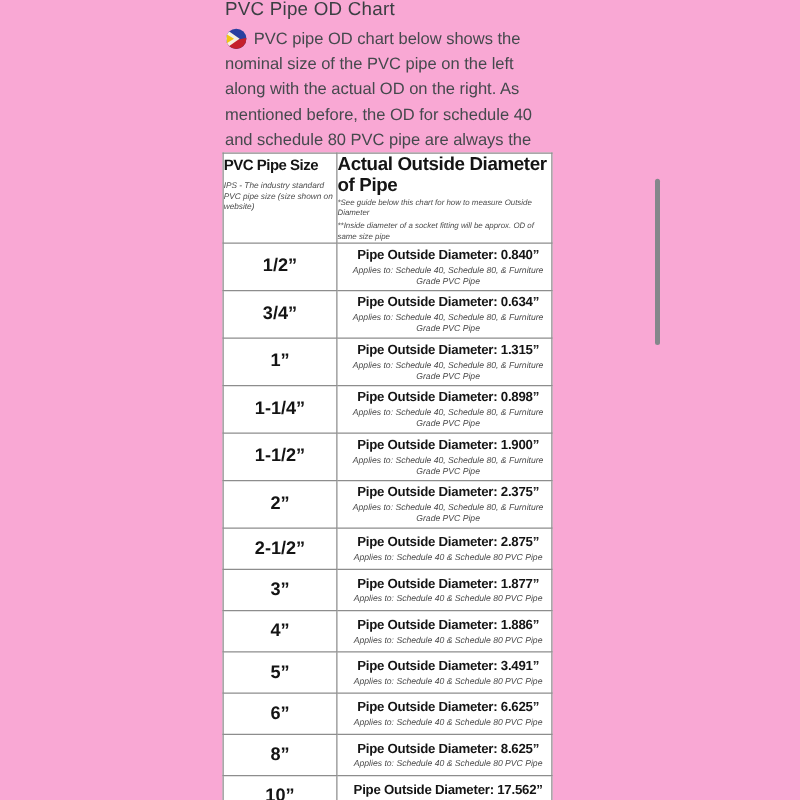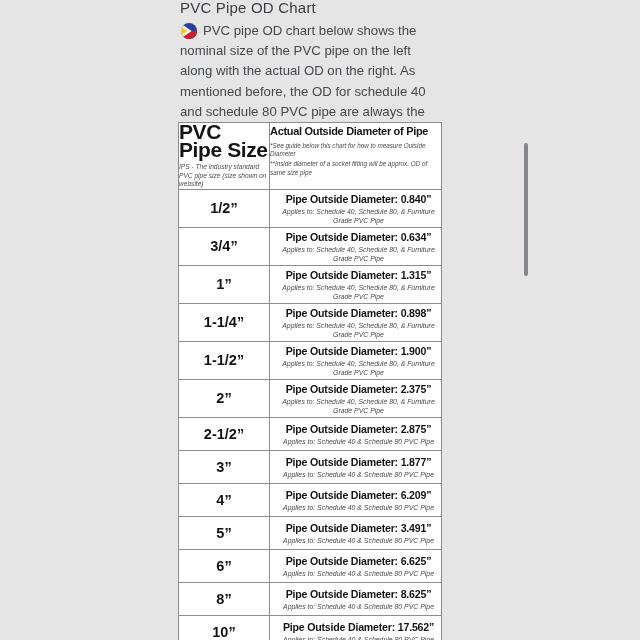--- a/index.html
+++ b/index.html
@@ -3,21 +3,21 @@
 <meta charset="utf-8">
 <style>
   * { box-sizing: border-box; }
   html, body { margin: 0; padding: 0; background: #ffffff; }
   body { font-family: "Liberation Sans", sans-serif; }
 
   .canvas {
     position: relative;
     width: 640px;
     height: 640px;
-    background: #e5e5e5;
+    background: #f9a8d4;
     overflow: hidden;
   }
 
   .page-title {
     position: absolute;
     left: 180px;
     top: -3px;
     margin: 0;
     font-size: 15px;
     font-weight: 400;
@@ -58,40 +58,40 @@
   .pipe-table th, .pipe-table td {
     border: 1px solid #8d8d8d;
     padding: 0;
     vertical-align: middle;
     overflow: hidden;
   }
   .pipe-table thead th { height: 52px; vertical-align: top; }
 
   .h-size { padding: 5px 2px 0 5px; }
   .h-size .h-main {
-    font-size: 21px;
+    font-size: 12px;
     font-weight: 700;
     color: #141414;
     letter-spacing: -0.4px;
     line-height: 18px;
     text-align: left;
   }
   .h-size .h-sub {
     margin-top: 4px;
     font-size: 6.6px;
     font-style: italic;
     font-weight: 400;
     color: #4c4c4c;
     line-height: 8.5px;
     text-align: left;
   }
 
   .h-od { padding: 5px 2px 0 7px; }
   .h-od .h-main {
-    font-size: 11px;
+    font-size: 15px;
     font-weight: 700;
     color: #141414;
     letter-spacing: -0.3px;
     line-height: 17px;
     text-align: left;
   }
   .h-od .h-sub {
     margin-top: 2px;
     font-size: 6.3px;
     font-style: italic;
@@ -256,21 +256,21 @@
         <div class="od-label">Pipe Outside Diameter: 1.877”</div>
         <div class="applies-note">Applies to: Schedule 40 &amp; Schedule 80 PVC Pipe</div>
       </td>
     </tr>
 
     <tr>
       <td class="size-cell">
         <span>4”</span>
       </td>
       <td class="od-cell">
-        <div class="od-label">Pipe Outside Diameter: 6.209”</div>
+        <div class="od-label">Pipe Outside Diameter: 1.886”</div>
         <div class="applies-note">Applies to: Schedule 40 &amp; Schedule 80 PVC Pipe</div>
       </td>
     </tr>
 
     <tr>
       <td class="size-cell">
         <span>5”</span>
       </td>
       <td class="od-cell">
         <div class="od-label">Pipe Outside Diameter: 3.491”</div>

